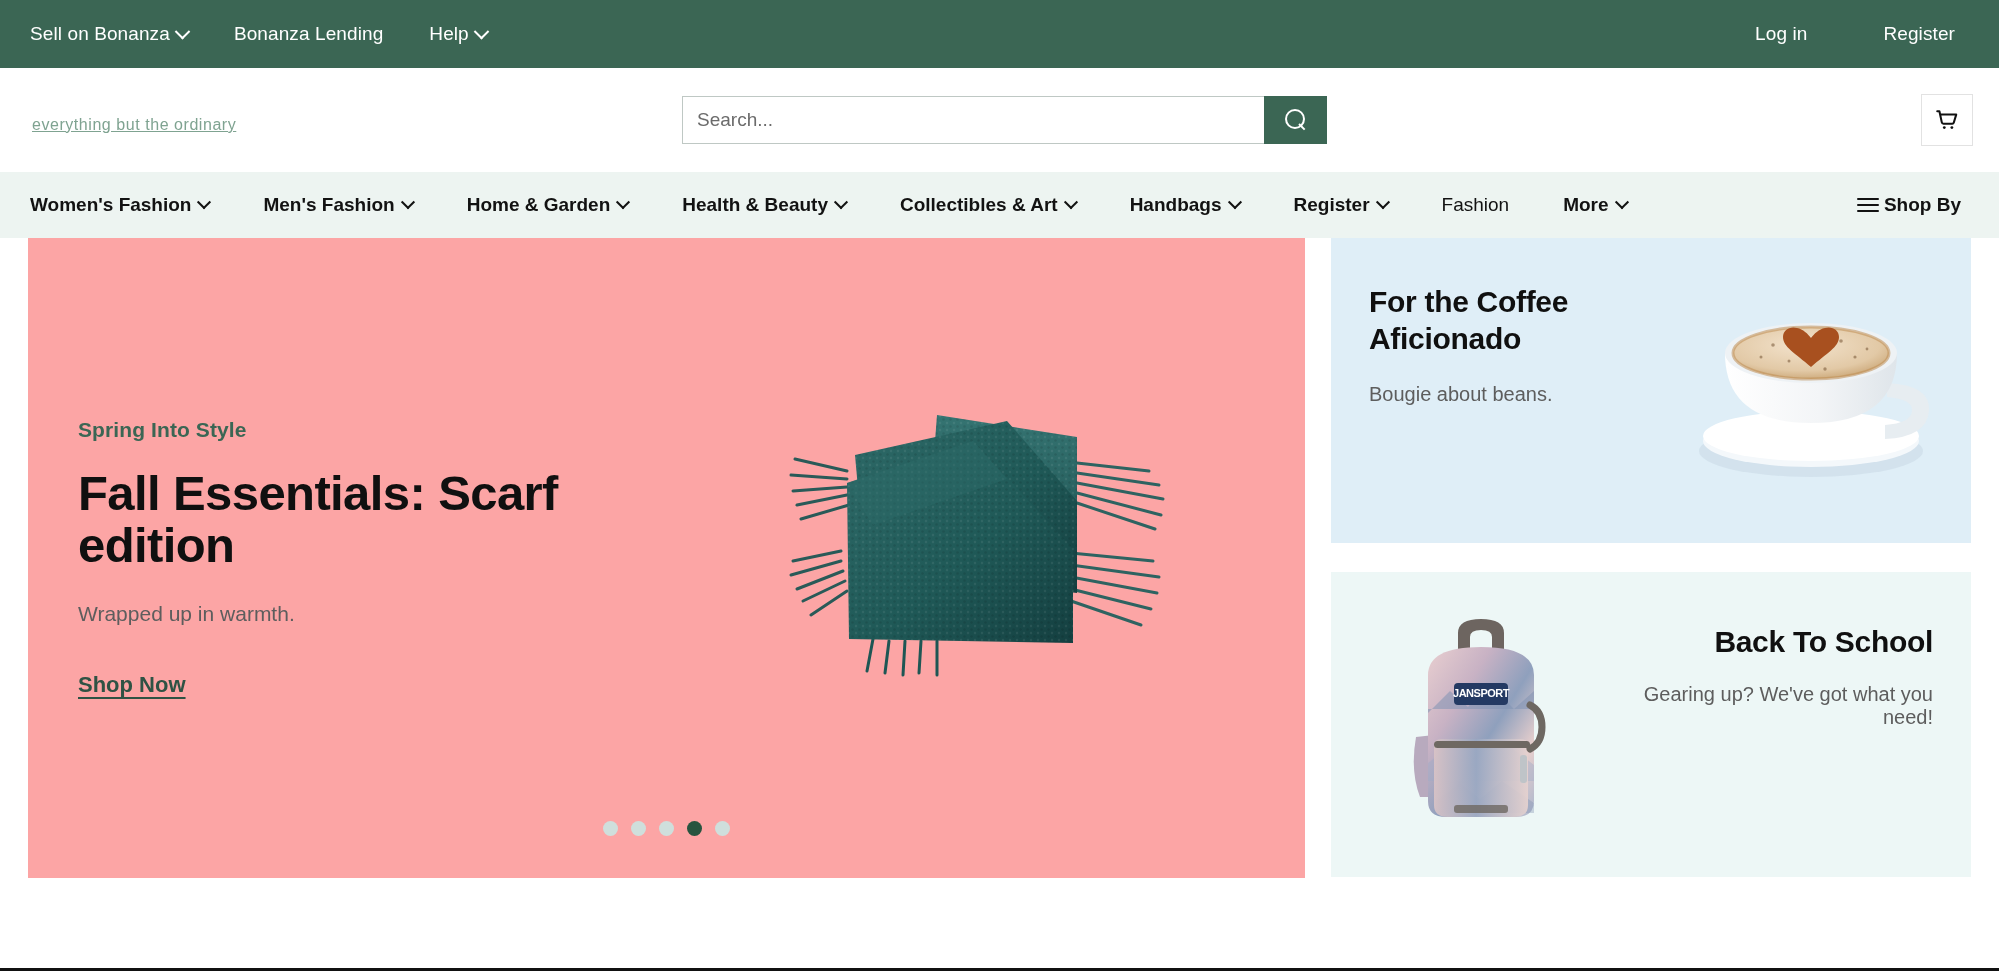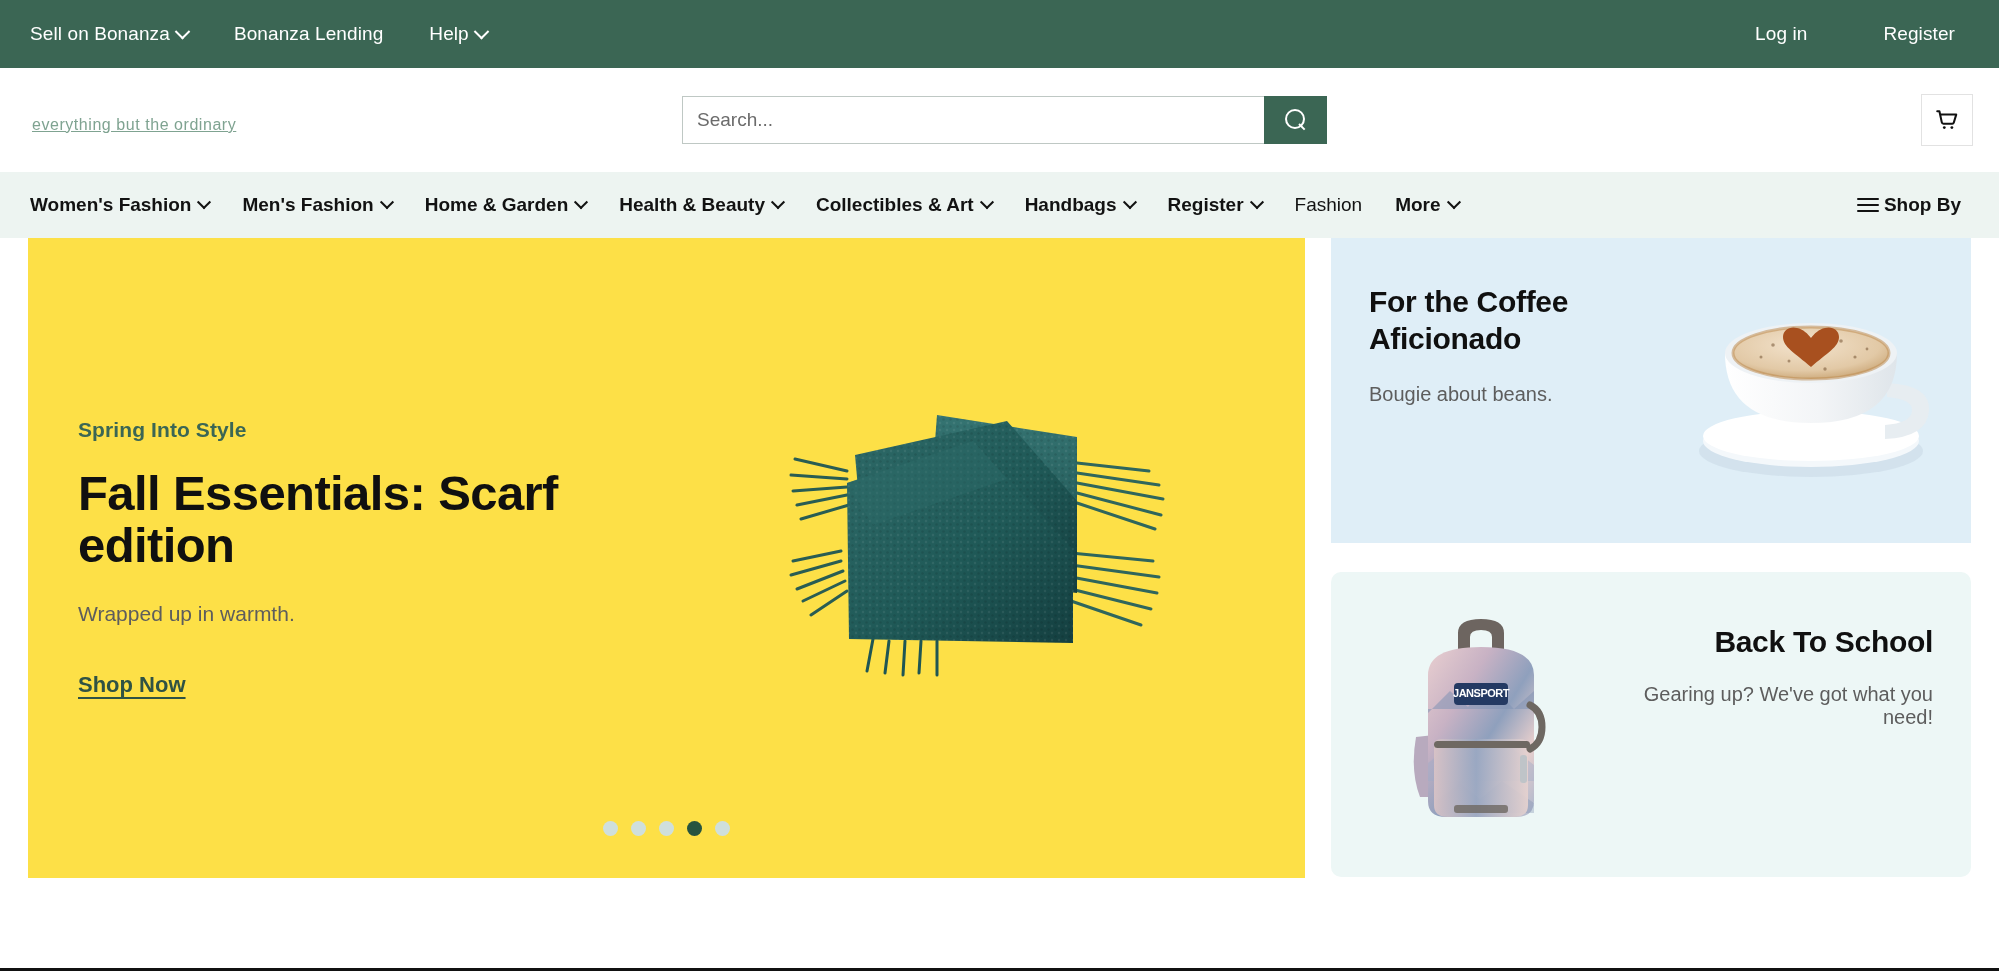--- a/index.html
+++ b/index.html
@@ -115,21 +115,21 @@
   }
 
   
   .nav-bar {
     height: 66px;
     background: #edf4f1;
     display: flex;
     align-items: center;
     padding: 0 30px;
   }
-  .nav-items { display: flex; align-items: center; gap: 33px; }
+  .nav-items { display: flex; align-items: center; gap: 54px; }
   .nav-item {
     font-size: 19px;
     color: #121212;
     font-weight: bold;
     display: inline-flex;
     align-items: center;
     gap: 8px;
     white-space: nowrap;
     cursor: pointer;
   }
@@ -154,21 +154,21 @@
     gap: 26px;
     padding-top: 0;
   }
   .main-inner { display: flex; gap: 26px; width: 100%; padding-top: 0; }
 
   
   .hero {
     position: relative;
     width: 1283px;
     height: 640px;
-    background: #fde047;
+    background: #fca5a5;
     display: flex;
     align-items: center;
     overflow: hidden;
     cursor: pointer;
   }
   .hero-text { padding-left: 50px; width: 620px; flex: none; }
   .hero-eyebrow {
     font-size: 21px; font-weight: bold; color: #3b6654;
     margin-bottom: 26px; letter-spacing: .1px;
   }
@@ -200,21 +200,21 @@
   
   .promo-col { display: flex; flex-direction: column; gap: 29px; width: 640px; flex: none; }
   .promo {
     height: 305px;
     display: flex;
     overflow: hidden;
     cursor: pointer;
     position: relative;
   }
   .promo-coffee { background: #dfeef7; }
-  .promo-school { background: #edf7f6; border-radius: 10px; }
+  .promo-school { background: #edf7f6; }
   .promo-text { padding: 46px 0 0 38px; width: 330px; flex: none; }
   .promo-title {
     font-size: 30px; font-weight: bold; color: #101010;
     line-height: 1.22; letter-spacing: -0.3px; margin-bottom: 26px;
   }
   .promo-sub { font-size: 20px; color: #5d5d5d; }
   .promo-school .promo-text {
     margin-left: auto; text-align: right;
     padding: 52px 38px 0 0; width: 340px;
   }

